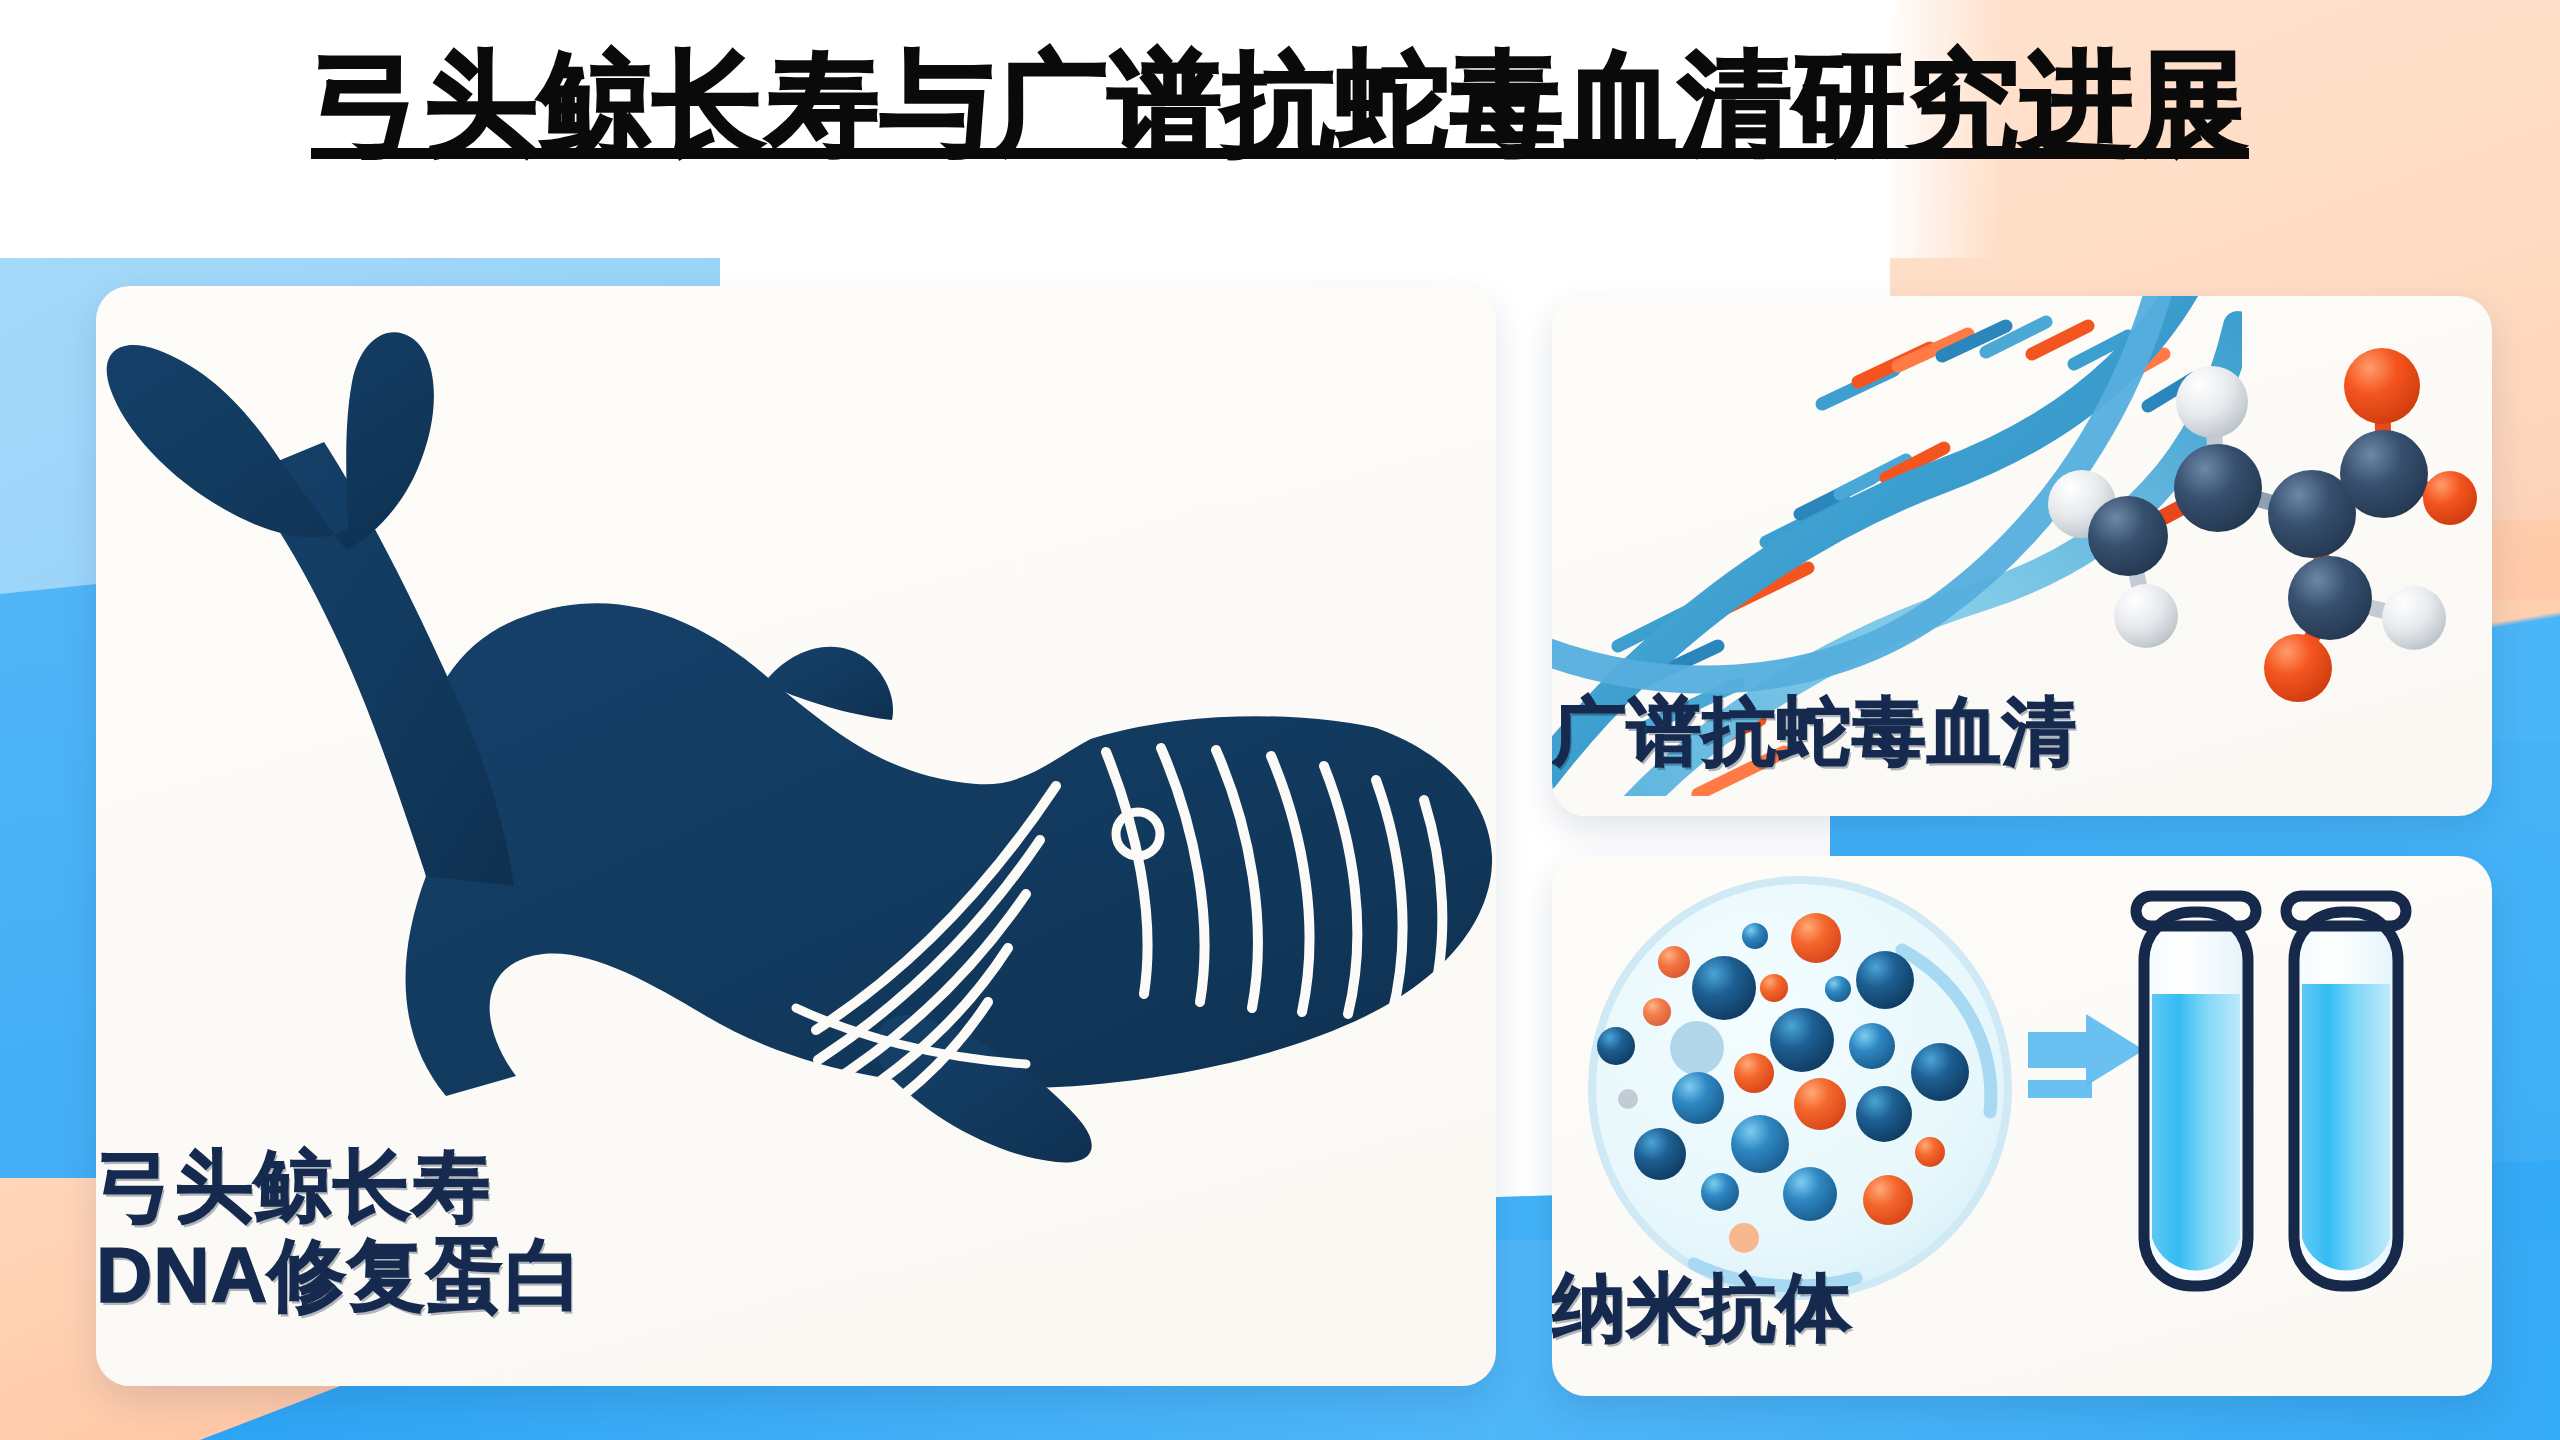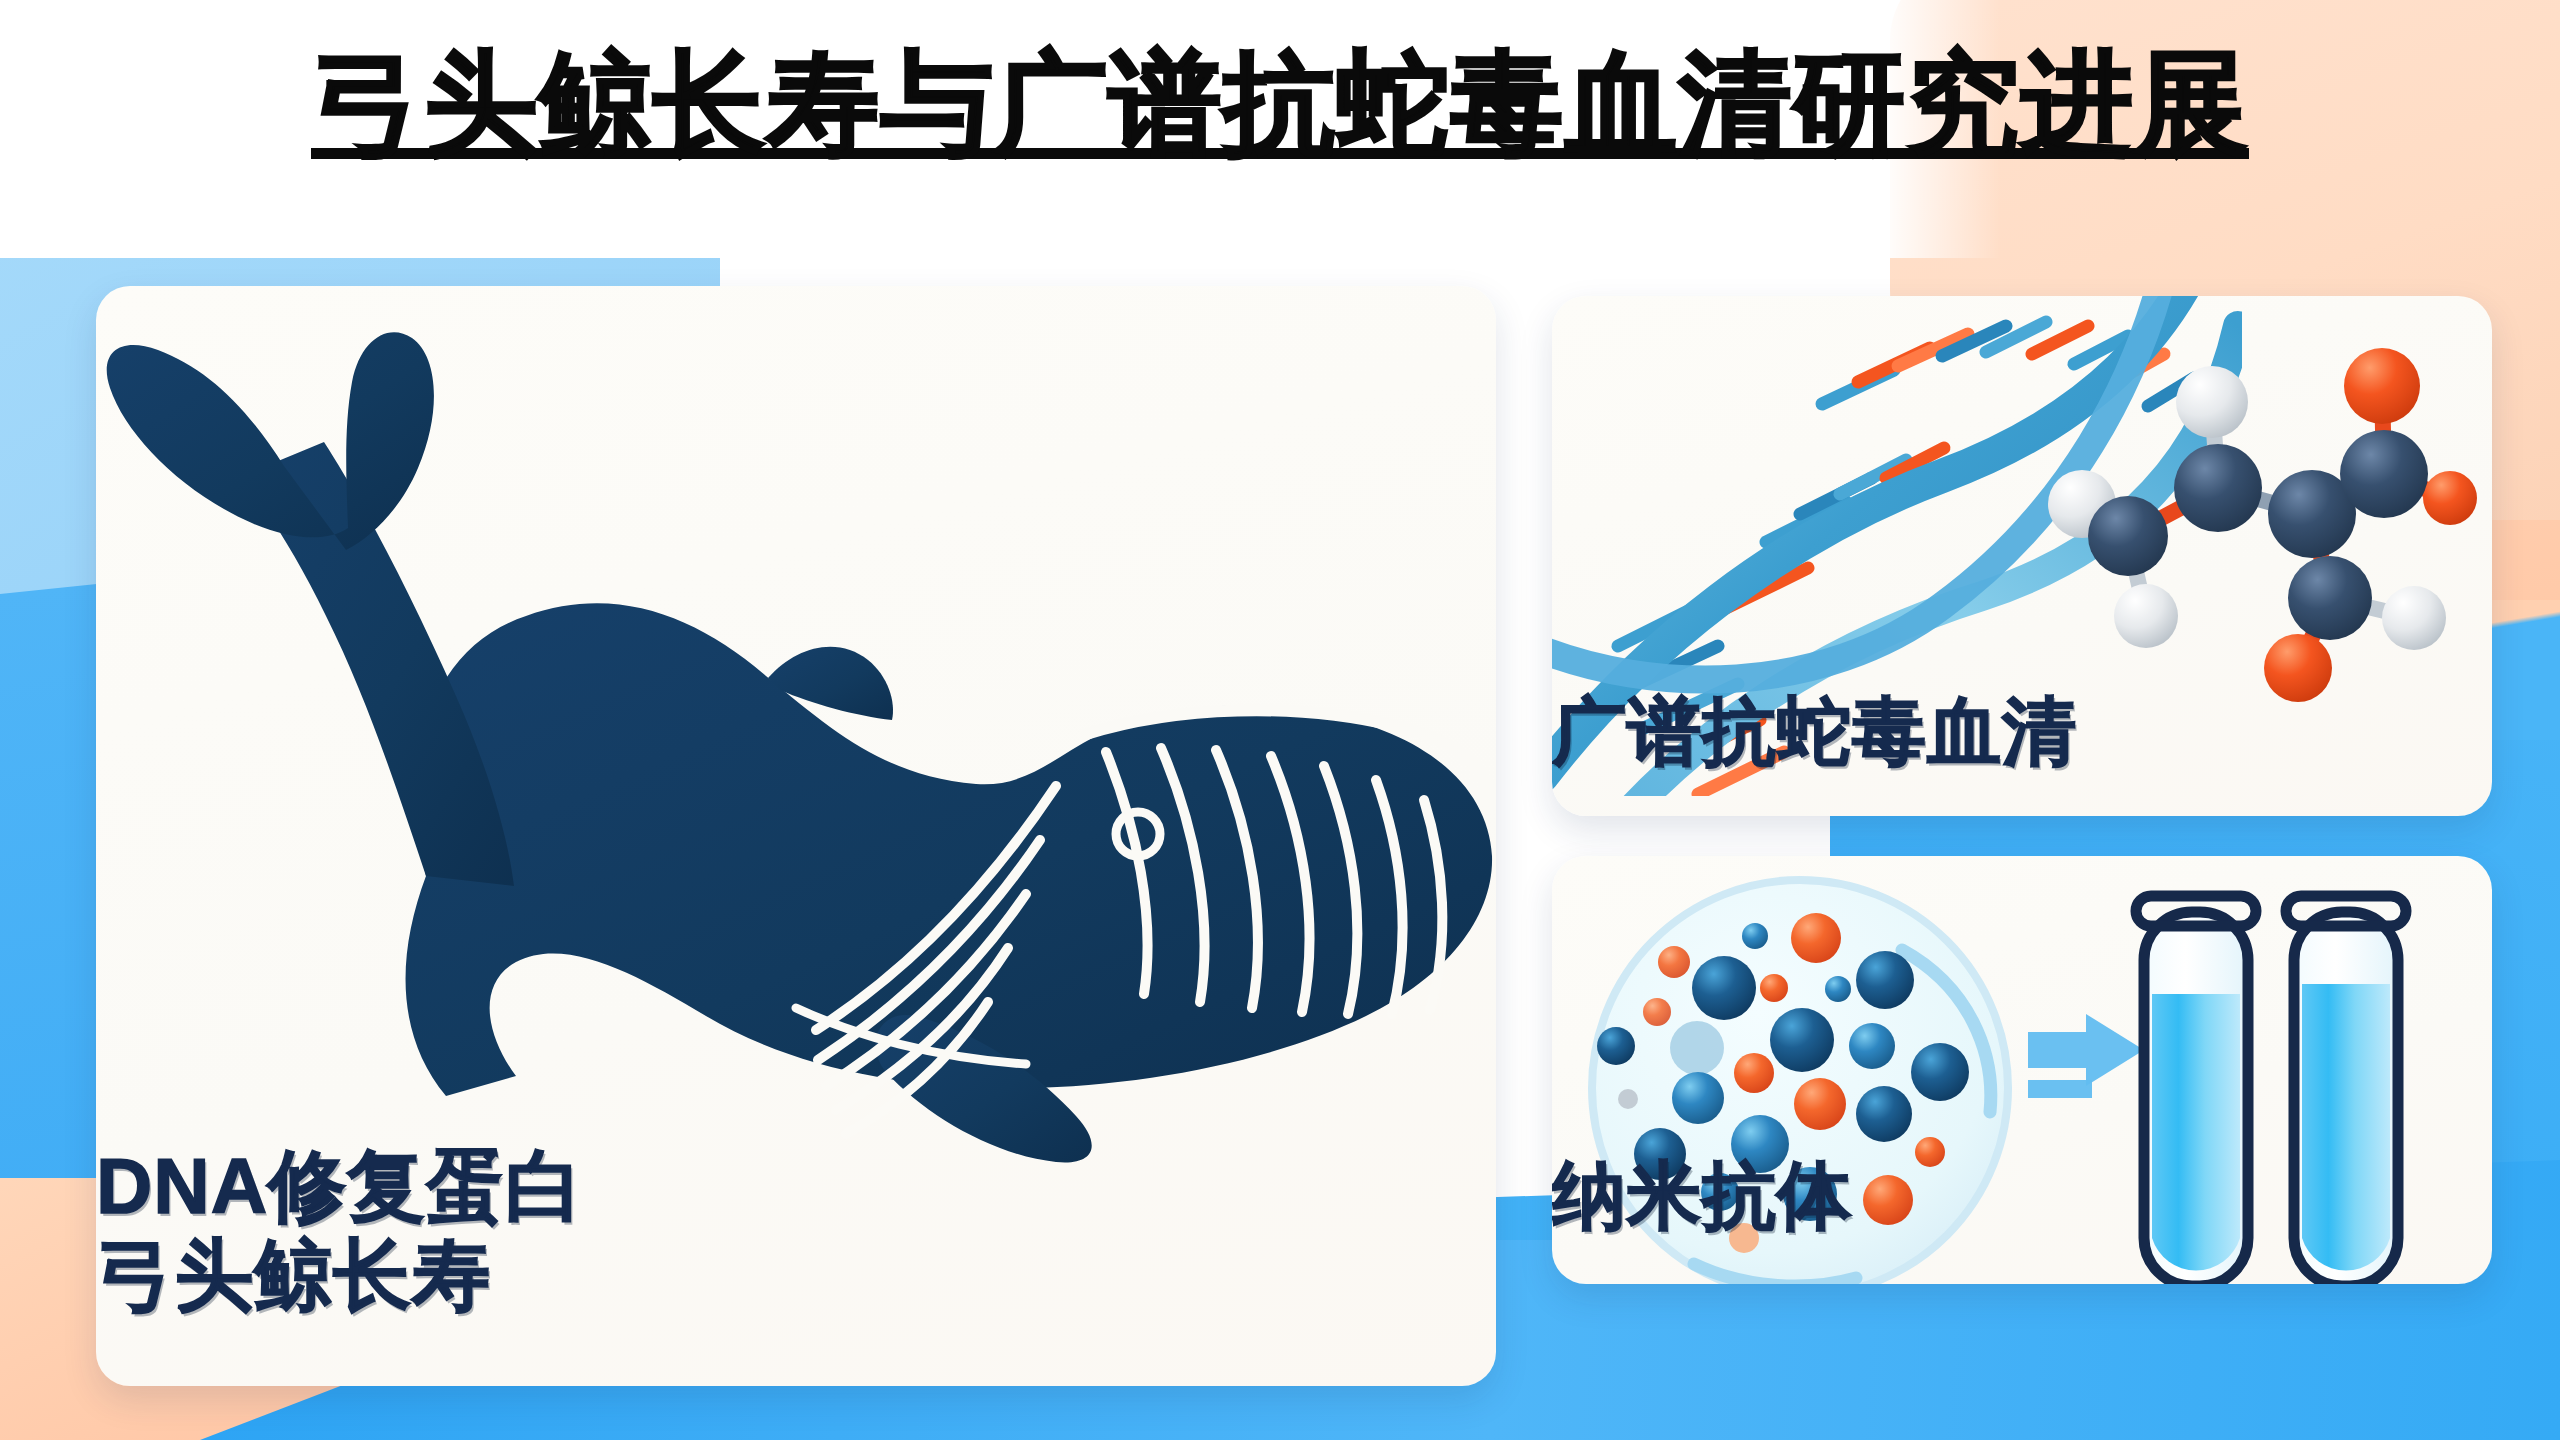--- a/index.html
+++ b/index.html
@@ -114,21 +114,21 @@
   .card {
     position: absolute;
     background: linear-gradient(165deg, #fdfcf8 0%, #fbfaf6 60%, #fbf8f3 100%);
     border-radius: 34px;
     box-shadow: 0 14px 34px rgba(20,50,90,0.13);
     overflow: hidden;
   }
 
   #card-whale   { left: 96px;  top: 286px;  width: 1400px; height: 1100px; }
   #card-dna     { left: 1552px; top: 296px; width: 940px;  height: 520px; }
-  #card-nano    { left: 1552px; top: 856px; width: 940px;  height: 428px; }
+  #card-nano    { left: 1552px; top: 856px; width: 940px;  height: 540px; }
 
   .card-caption {
     position: absolute;
     width: 100%;
     text-align: left;
     font-weight: 900;
     color: #152a4e;
     line-height: 1.14;
     letter-spacing: 1px;
     text-shadow: 2px 3px 0 rgba(10,25,50,0.30);
@@ -233,22 +233,22 @@
       </g>
 
       <path d="M 990 418 C 1080 390, 1200 386, 1300 410 C 1360 424, 1392 452, 1396 486" fill="none" stroke="#fbfaf6" stroke-width="12" stroke-linecap="round"></path>
 
       <path d="M 700 692 C 760 720, 840 742, 930 748" fill="none" stroke="#fbfaf6" stroke-width="9" stroke-linecap="round"></path>
 
       <circle cx="1042" cy="518" r="22" fill="none" stroke="#fbfaf6" stroke-width="9"></circle>
     </svg>
 
     <div class="card-caption" id="cap-whale">
+      <span class="cap-line">弓头鲸长寿</span>
       <span class="cap-line">DNA修复蛋白</span>
-      <span class="cap-line">弓头鲸长寿</span>
     </div>
   </div>
 
   <div class="card" id="card-dna">
 
     <svg class="illo" id="dna-illo" viewBox="0 0 720 620">
       <defs>
         <linearGradient id="strandA" x1="0" y1="0" x2="1" y2="1">
           <stop offset="0%" stop-color="#7ecaea"></stop>
           <stop offset="50%" stop-color="#3d9fd0"></stop>

